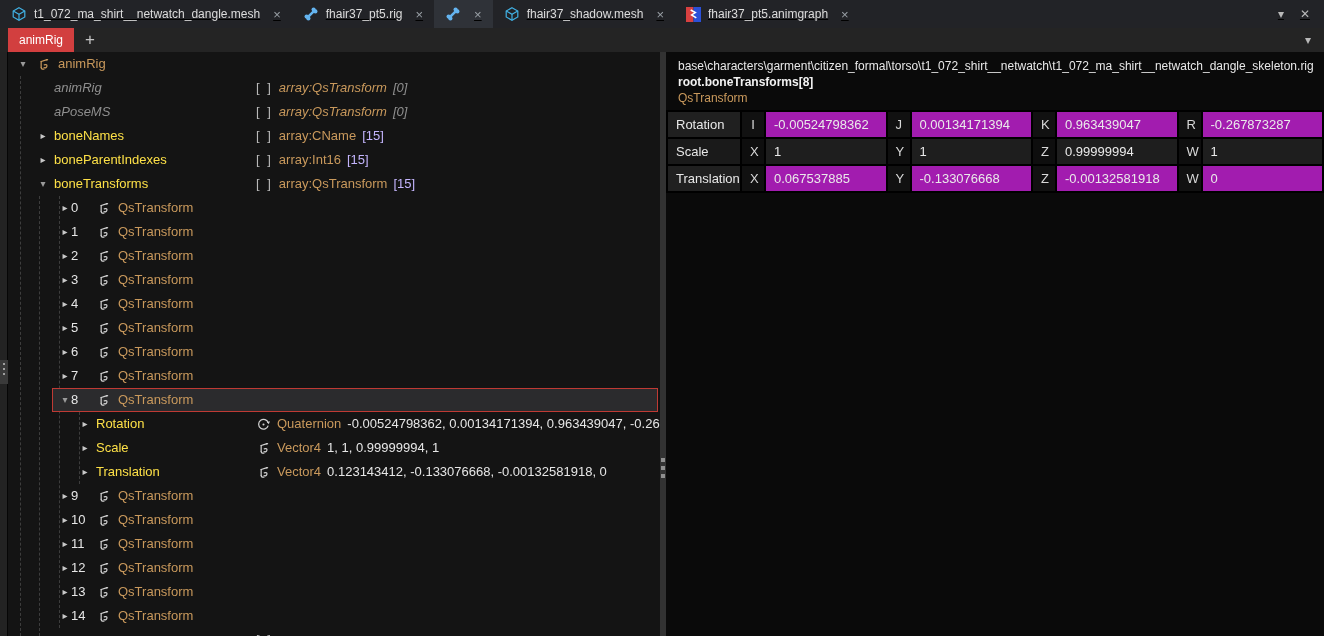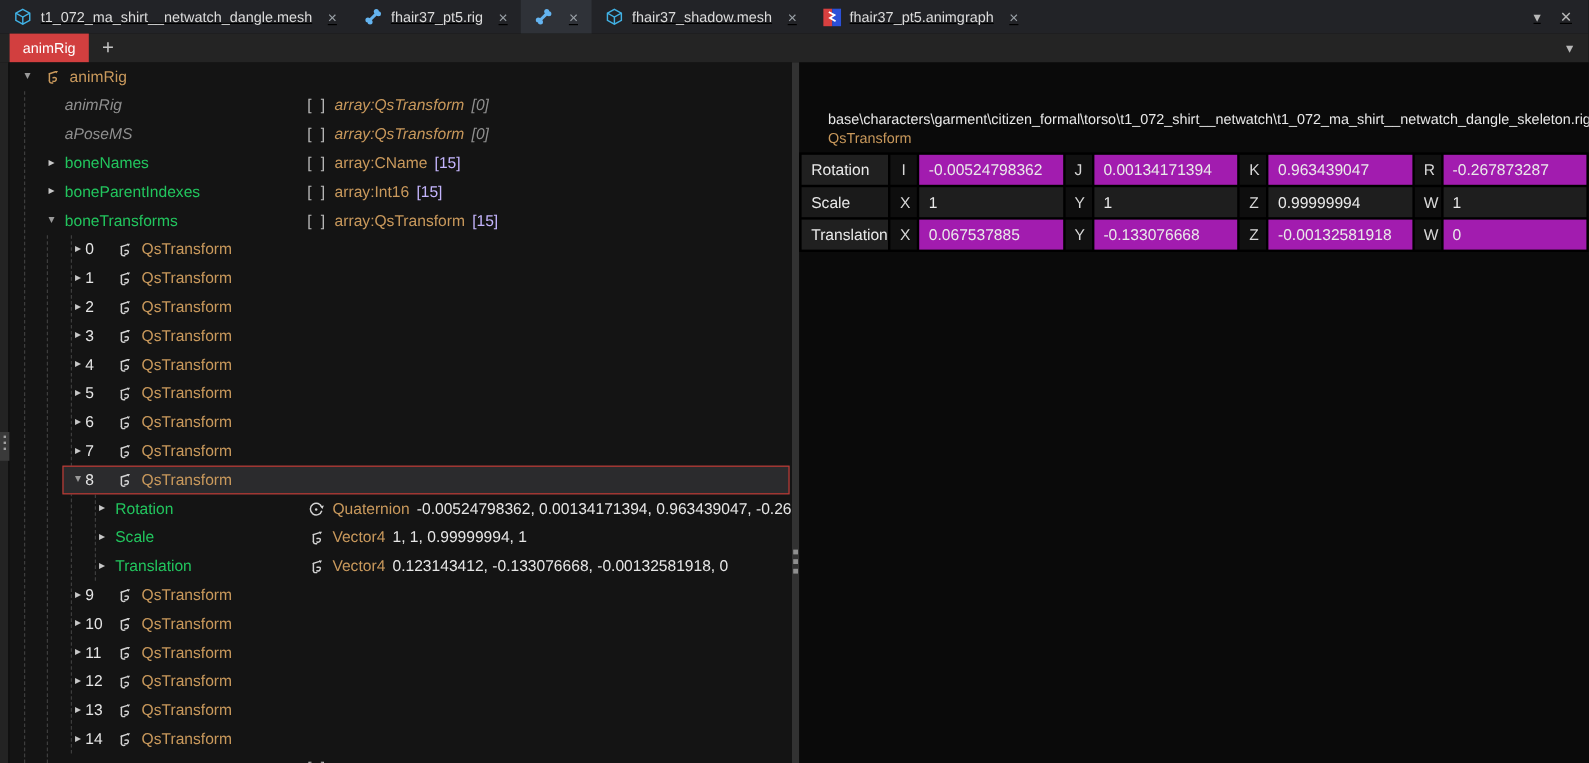--- a/index.html
+++ b/index.html
@@ -33,21 +33,21 @@
 
   
   .tree { position:absolute; left:8px; top:52px; width:652px; height:584px; background:#141414;
           overflow:hidden; font-size:13px; }
   .guide { position:absolute; width:0; border-left:1px dashed #3d3d3d; z-index:0; }
   .trow { position:relative; height:24px; z-index:1; }
   .trow > span, .trow > div.valcol { position:absolute; top:0; line-height:24px; white-space:nowrap; }
   .exp { width:14px; text-align:center; font-size:10px; color:#c8c8c8; }
   .exp.open { color:#9a9a9a; }
   .idx { color:#e6e6e6; }
-  .lbl { color:#22c55e; }
+  .lbl { color:#fde047; }
   .lbl.muted { color:#8f8f8f; font-style:italic; }
   .lbl.accent { color:#c9995c; }
   .ticon { display:inline-flex; height:24px; align-items:center; }
   .valcol { left:248px; display:flex; align-items:center; gap:6px; height:24px; }
   .brk { color:#b9b9b9; letter-spacing:2px; }
   .vtype { color:#c9995c; }
   .vtype.italic { font-style:italic; }
   .vcount { color:#c4b5fd; }
   .vcount.muted { color:#8f8f8f; font-style:italic; }
   .vvals { color:#e6e6e6; }
@@ -55,21 +55,21 @@
               border:1px solid #bf3a34; z-index:-1; }
 
   
   .splitter { position:absolute; left:660px; top:52px; width:6px; height:584px; background:#323232; }
   .grip { position:absolute; left:1px; top:406px; }
   .grip i { display:block; width:4px; height:4px; background:#8f8f8f; margin-bottom:4px; }
 
   
   .rightpane { position:absolute; left:666px; top:52px; width:658px; height:584px; background:#0a0a0a;
                color:#e4e4e4; }
-  .rp-head { padding:6px 24px 2px; font-size:12px; line-height:16px;margin-top:33px; }
+  .rp-head { padding:6px 12px 2px; font-size:12px; line-height:16px; }
   .rp-path { color:#e8e8e8; }
   .rp-node { font-weight:bold; color:#f2f2f2; }
   .rp-type { color:#c9995c; }
   table.props { border-collapse:separate; border-spacing:2px; background:#000; width:100%;
                 table-layout:fixed; font-size:13px; margin-top:2px; }
   table.props td { padding:5px 8px; height:17px; overflow:hidden; white-space:nowrap; }
   td.plabel { color:#e8e8e8; }
   td.pkey { padding:5px 4px; text-align:center; color:#d8d8d8; }
   td.pval { color:#eaeaea; }
   tr.odd td.plabel { background:#202020; }
@@ -543,20 +543,21 @@
   <div class="grip">
       <i></i>
       <i></i>
       <i></i>
     </div>
 </div>
 
 <div class="rightpane">
   <div class="rp-head">
     <div class="rp-path">base\characters\garment\citizen_formal\torso\t1_072_shirt__netwatch\t1_072_ma_shirt__netwatch_dangle_skeleton.rig</div>
+    <div class="rp-node">root.boneTransforms[8]</div>
     <div class="rp-type">QsTransform</div>
   </div>
   <table class="props">
     <colgroup>
       <col style="width:72px;">
       <col style="width:22px;">
         <col>
       <col style="width:22px;">
         <col>
       <col style="width:22px;">

